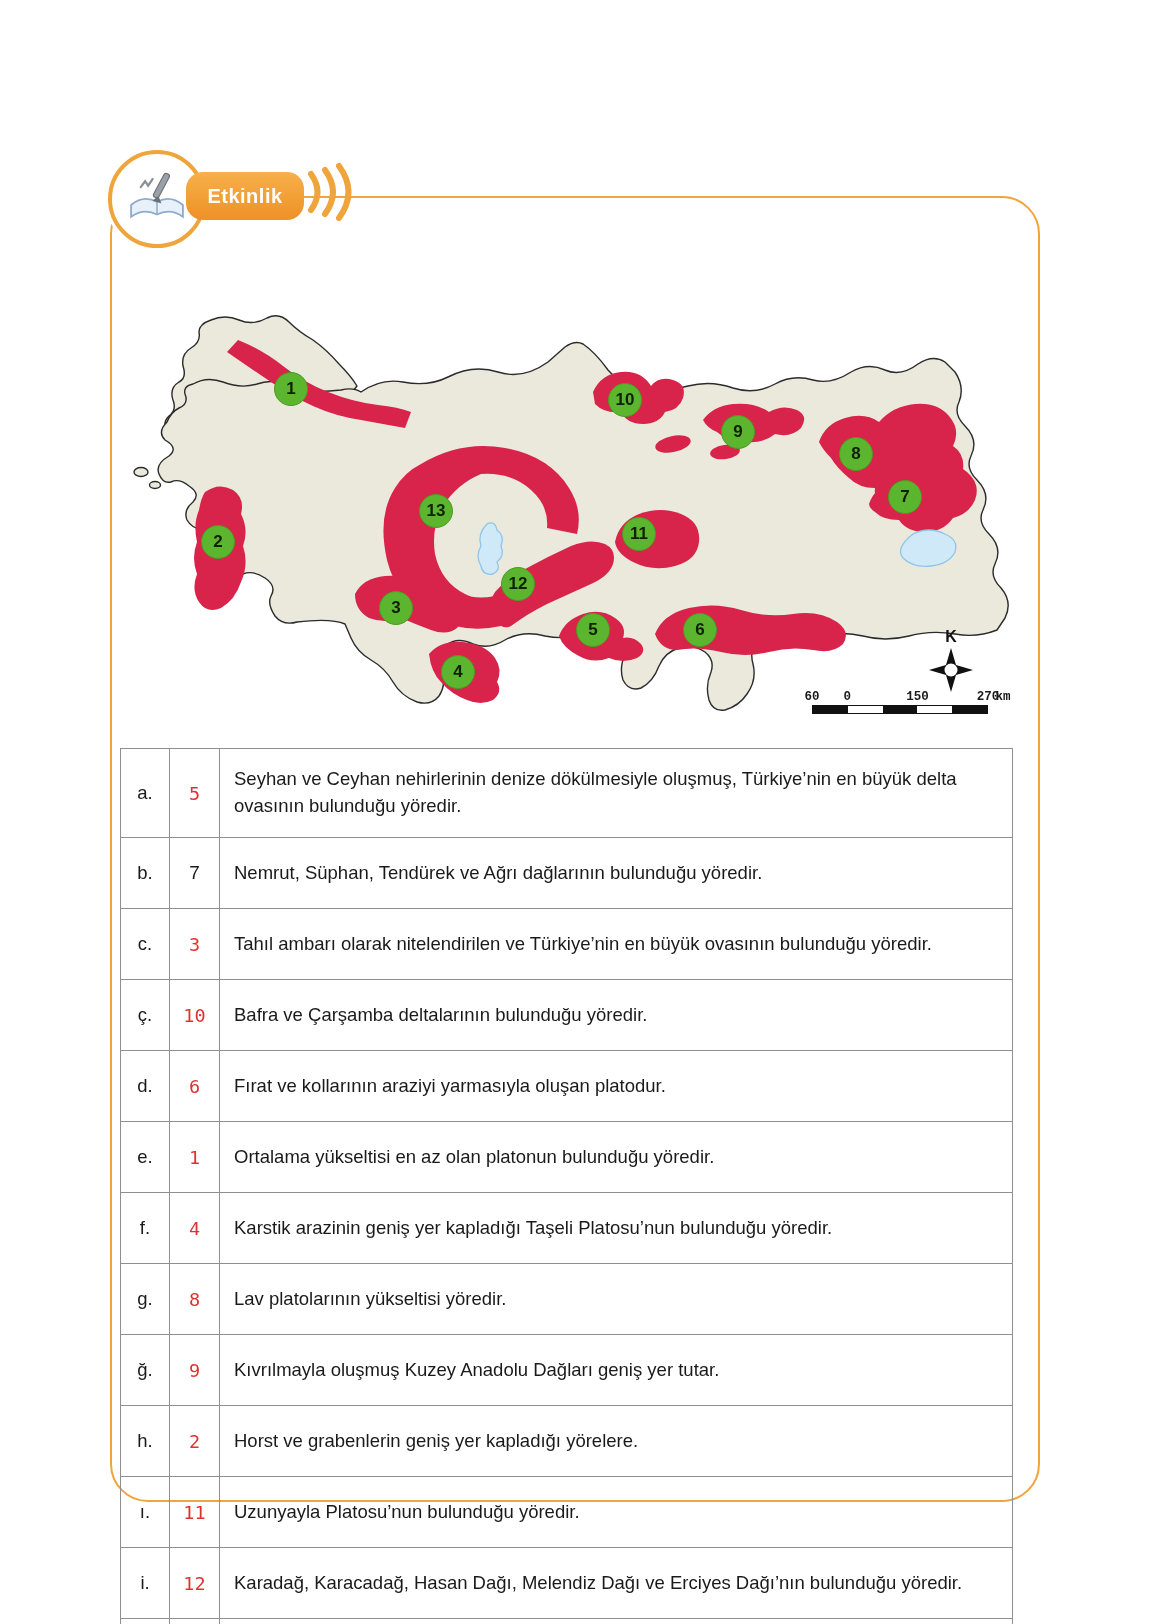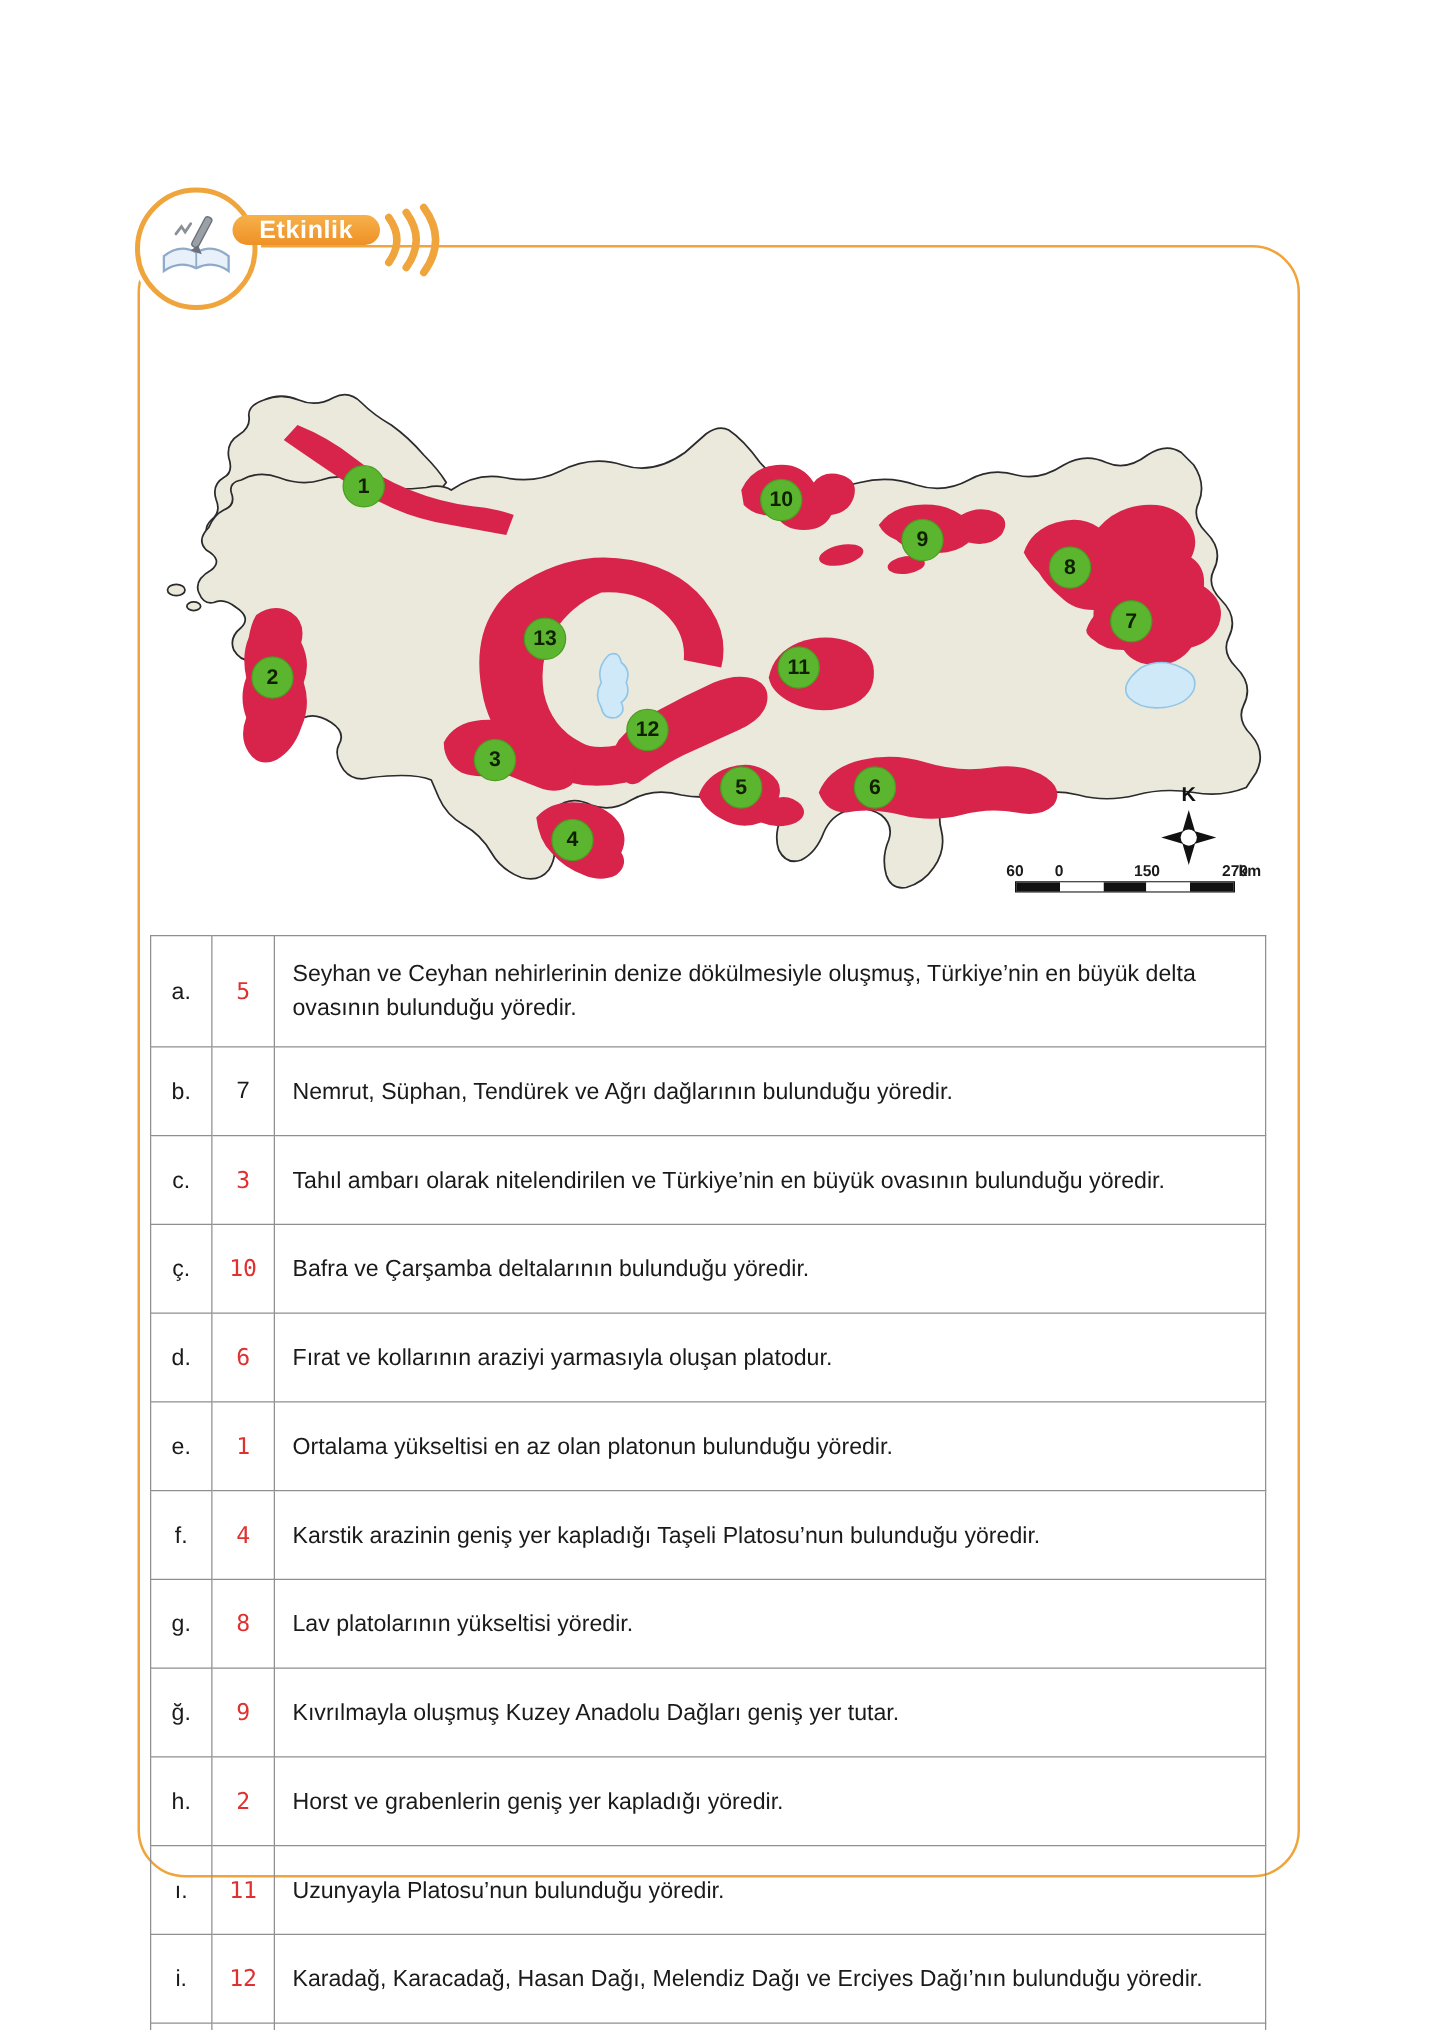--- a/index.html
+++ b/index.html
@@ -13,21 +13,21 @@
     border:2px solid #f0a43c;border-radius:38px;background:#ffffff;
   }
   
   .badge-group{position:absolute;left:100px;top:144px;z-index:5;}
   .badge-circle{
     position:absolute;left:8px;top:6px;width:90px;height:90px;border-radius:50%;
     background:#ffffff;border:4px solid #f0a43c;box-shadow:0 0 0 3px #ffffff;
     display:flex;align-items:center;justify-content:center;
   }
   .badge-pill{
-    position:absolute;left:86px;top:28px;width:118px;height:24px;border-radius:17px;
+    position:absolute;left:86px;top:28px;width:118px;height:48px;border-radius:17px;
     background:linear-gradient(#f7b04a,#ee9126);
     display:flex;align-items:center;justify-content:center;
     color:#ffffff;font-weight:bold;font-size:20px;letter-spacing:.5px;
   }
   .badge-arcs{position:absolute;left:206px;top:18px;}
   
   .instructions{
     position:absolute;left:122px;top:222px;width:893px;
     font-size:19.5px;line-height:1.62;text-indent:30px;color:#111;
   }
@@ -36,21 +36,21 @@
   .map svg.geo{position:absolute;left:0;top:0;}
   .marker{
     position:absolute;width:34px;height:34px;border-radius:50%;
     background:#5cb52e;border:1px solid #4b9c21;box-sizing:border-box;
     display:flex;align-items:center;justify-content:center;
     font-weight:bold;font-size:17px;color:#102000;
   }
   .compass{position:absolute;left:808px;top:336px;width:60px;text-align:center;}
   .compass .k{font-weight:bold;font-size:16px;color:#111;}
   .scalebar{position:absolute;left:699px;top:398px;width:176px;height:26px;font-weight:bold;}
-  .scalebar .labels{position:relative;height:14px;font-size:12.5px;}
+  .scalebar .labels{position:relative;height:14px;font-size:12.5px;font-family:Liberation Mono, monospace;}
   .scalebar .labels span{position:absolute;transform:translateX(-50%);white-space:nowrap;}
   .scalebar .bar{
     display:flex;height:9px;border:1px solid #111;box-sizing:border-box;margin-top:1px;
   }
   .scalebar .bar i{flex:1;}
   .scalebar .bar i:nth-child(odd){background:#111;}
   .scalebar .bar i:nth-child(even){background:#fff;}
   .scalebar .unit{position:absolute;right:-30px;top:0;font-size:12.5px;}
   
   table.answers{
@@ -285,21 +285,21 @@
         <td class="c-desc">Lav platolarının yükseltisi yöredir.</td>
       </tr>
       <tr class="r-mid">
         <td class="c-letter">ğ.</td>
         <td class="c-num" style="color: rgb(224, 49, 49);">9</td>
         <td class="c-desc">Kıvrılmayla oluşmuş Kuzey Anadolu Dağları geniş yer tutar.</td>
       </tr>
       <tr class="r-mid">
         <td class="c-letter">h.</td>
         <td class="c-num" style="color: rgb(224, 49, 49);">2</td>
-        <td class="c-desc">Horst ve grabenlerin geniş yer kapladığı yöredir.</td>
+        <td class="c-desc">Horst ve grabenlerin geniş yer kapladığı yörelere.</td>
       </tr>
       <tr class="r-mid">
         <td class="c-letter">ı.</td>
         <td class="c-num" style="color: rgb(224, 49, 49);">11</td>
         <td class="c-desc">Uzunyayla Platosu’nun bulunduğu yöredir.</td>
       </tr>
       <tr class="r-mid">
         <td class="c-letter">i.</td>
         <td class="c-num" style="color: rgb(224, 49, 49);">12</td>
         <td class="c-desc">Karadağ, Karacadağ, Hasan Dağı, Melendiz Dağı ve Erciyes Dağı’nın bulunduğu yöredir.</td>

